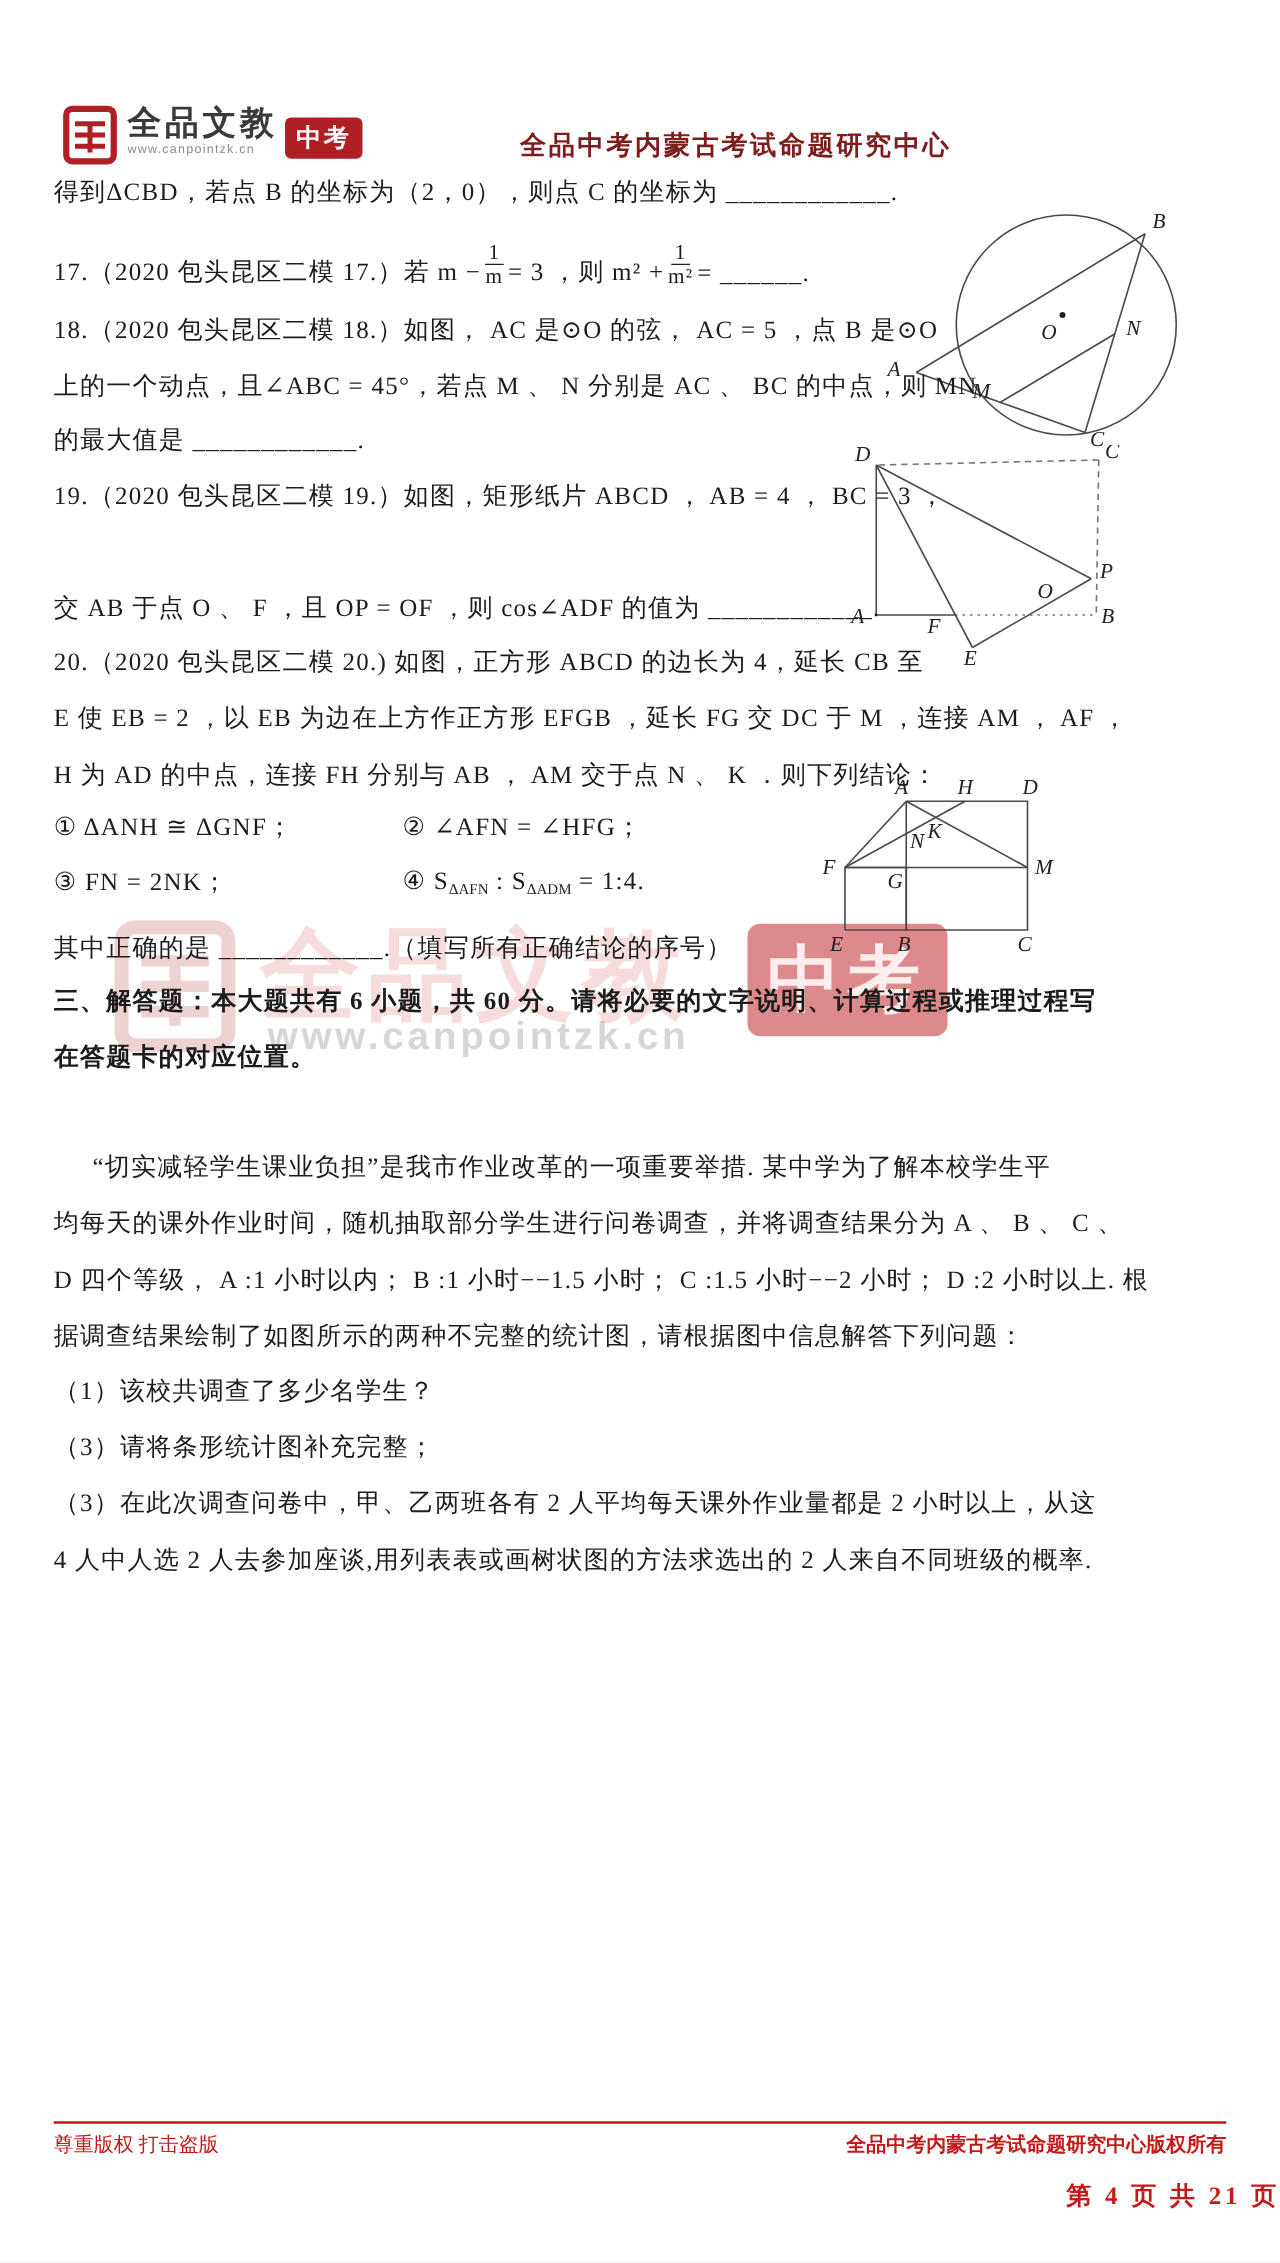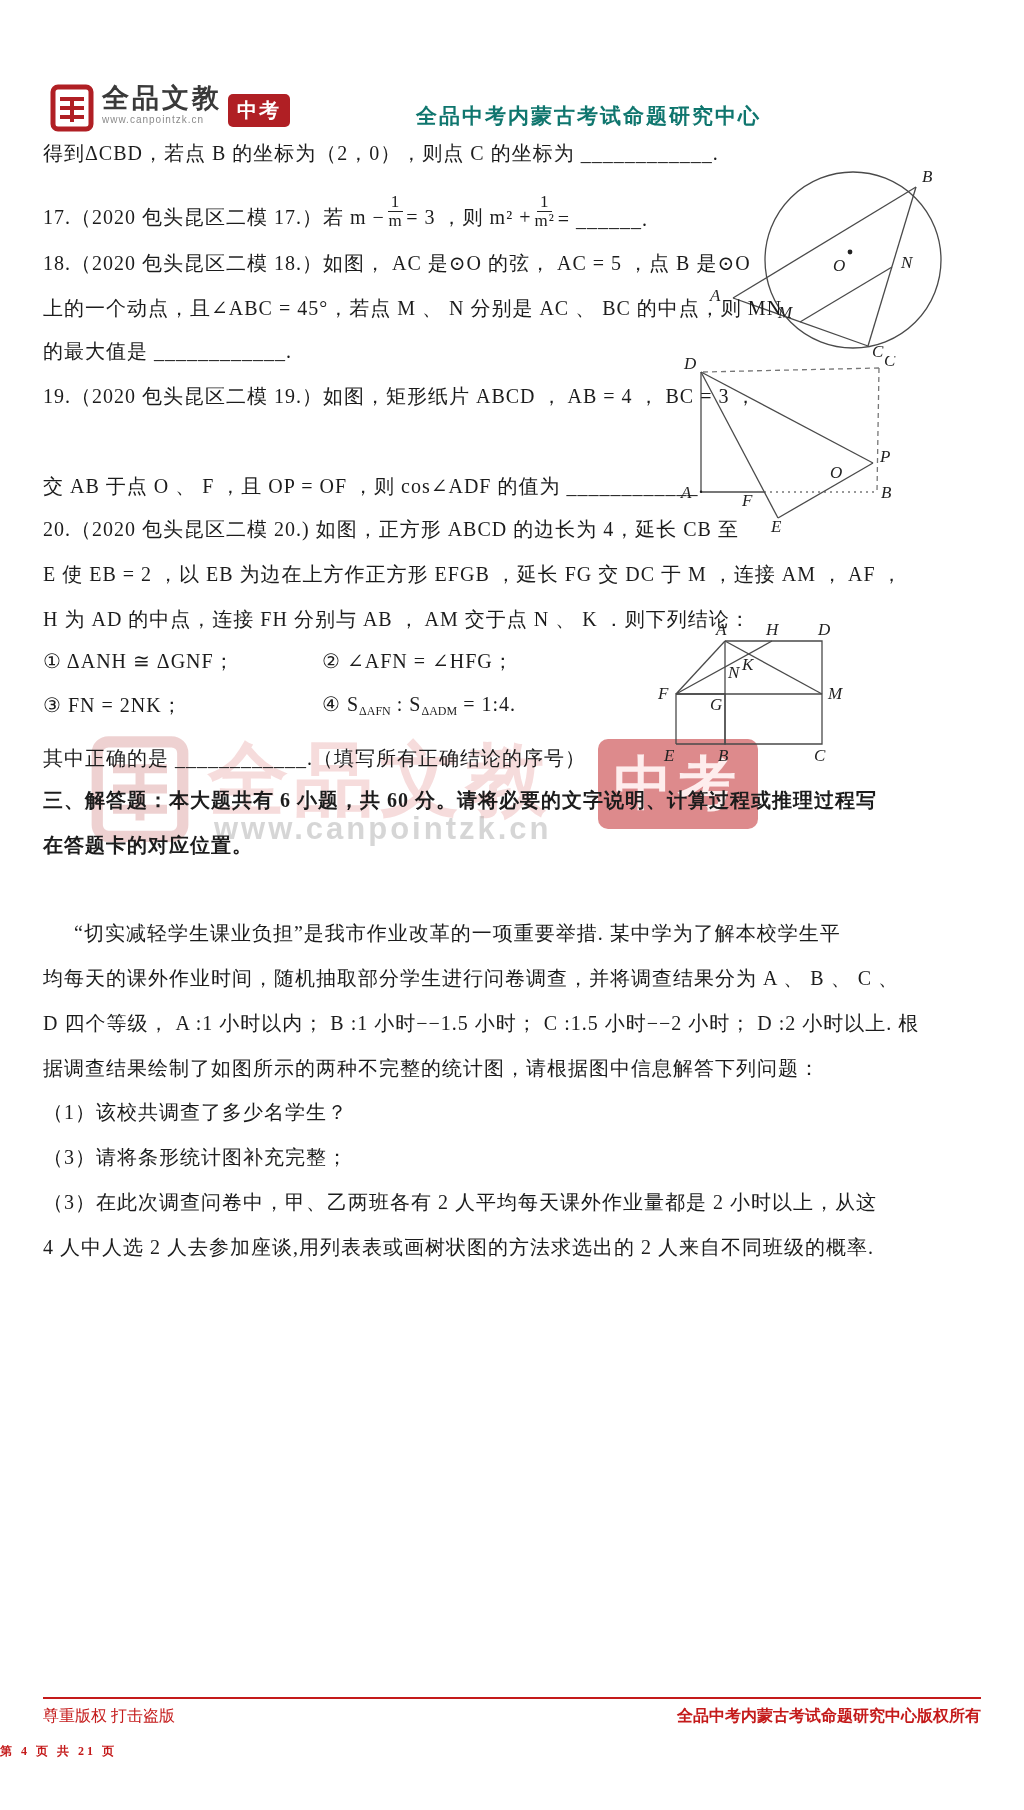--- a/index.html
+++ b/index.html
@@ -10,21 +10,21 @@
   .logo-icon{width:44px;height:48px;}
   .logo-textcol{margin-left:8px;display:flex;flex-direction:column;}
   .logo-main{font-size:27px;font-weight:bold;color:#3a3a3a;letter-spacing:3px;
              font-family:"Liberation Sans","DejaVu Sans",sans-serif;line-height:1.1;}
   .logo-url{font-size:10px;color:#8a8a8a;letter-spacing:1px;
             font-family:"Liberation Sans","DejaVu Sans",sans-serif;}
   .logo-badge{margin-left:6px;margin-top:10px;background:#b01f24;color:#fff;font-weight:bold;
               font-size:20px;padding:3px 9px;border-radius:5px;letter-spacing:2px;
               font-family:"Liberation Sans","DejaVu Sans",sans-serif;}
   .head-title{position:absolute;left:416px;top:102px;font-size:21px;font-weight:bold;
-              color:#0f766e;letter-spacing:2px;z-index:2;}
+              color:#7f1d1d;letter-spacing:2px;z-index:2;}
   
   .tl{position:absolute;left:43px;font-size:20px;white-space:nowrap;letter-spacing:1px;z-index:2;}
   .indent{left:74px;}
   .bold{font-weight:bold;}
   .frac{display:inline-flex;flex-direction:column;align-items:center;vertical-align:middle;
         font-size:17px;line-height:1.08;margin:0 3px;}
   .frac .num{border-bottom:1.4px solid #222;padding:0 3px;}
   sub.s{font-size:12px;vertical-align:-4px;letter-spacing:0;}
   
   .fig{position:absolute;z-index:1;}
@@ -43,21 +43,21 @@
             color:rgba(255,242,242,0.95);font-size:58px;font-weight:bold;padding:6px 16px;
             border-radius:10px;letter-spacing:6px;
             font-family:"Liberation Sans","DejaVu Sans",sans-serif;}
   .wm-url{position:absolute;left:124px;top:78px;font-size:31px;font-weight:bold;
           color:rgba(165,165,165,0.45);letter-spacing:3px;
           font-family:"Liberation Sans","DejaVu Sans",sans-serif;}
   
   .foot-rule{position:absolute;left:43px;top:1697px;width:938px;border-top:2px solid #c41a1a;z-index:2;}
   .foot-left{position:absolute;left:43px;top:1706px;font-size:16px;color:#c41a1a;z-index:2;}
   .foot-right{position:absolute;right:43px;top:1706px;font-size:16px;color:#c41a1a;z-index:2;font-weight:bold;}
-  .foot-page{position:absolute;left:0;right:0;top:1743px;text-align:left;font-size:12px;
+  .foot-page{position:absolute;left:0;right:0;top:1743px;text-align:right;font-size:20px;
              font-weight:bold;color:#c41a1a;letter-spacing:3px;z-index:2;}
 </style>
 </head>
 <body>
 
 <div class="page">
 
   <div class="logo-wrap">
     <svg class="logo-icon" viewBox="0 0 44 48">
       <rect x="3" y="3" width="38" height="42" rx="5" fill="none" stroke="#b01f24" stroke-width="5"></rect>

